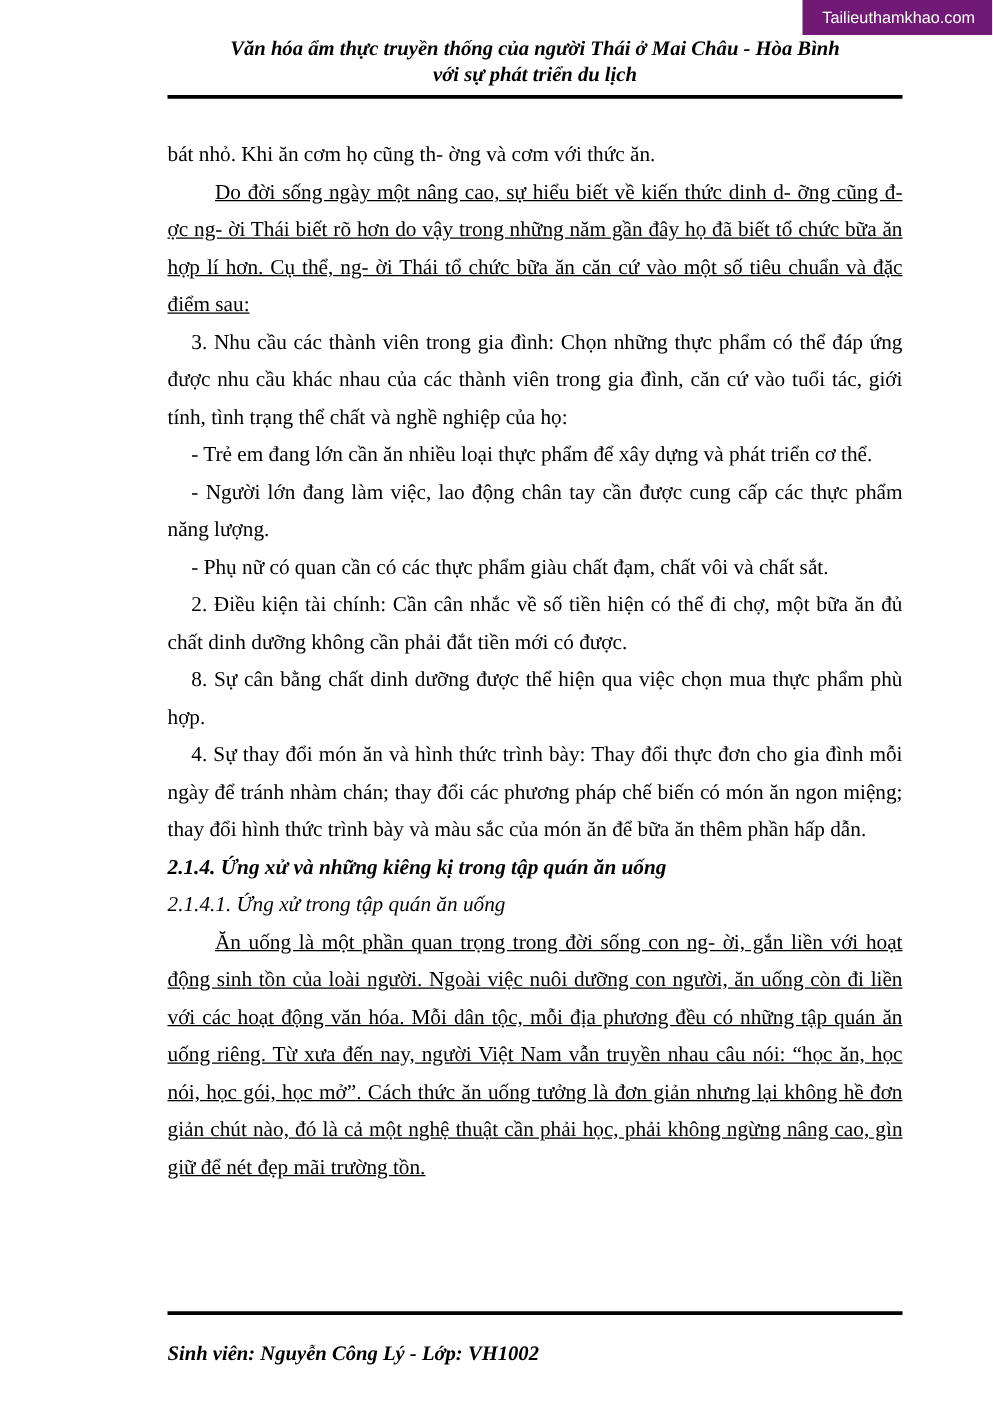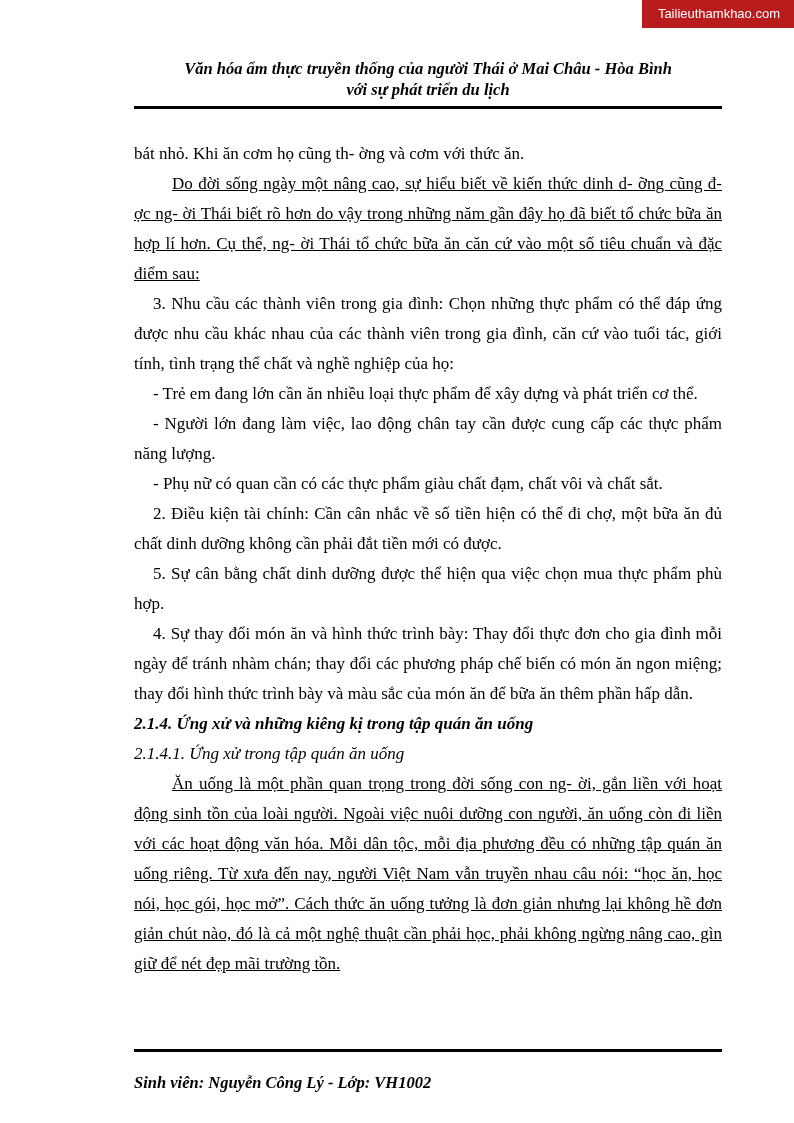--- a/index.html
+++ b/index.html
@@ -13,35 +13,35 @@
     height: 1123px;
     background: #ffffff;
     font-family: "Liberation Serif", "DejaVu Serif", serif;
     color: #000000;
     overflow: hidden;
   }
   .watermark {
     position: absolute;
     top: 0;
     right: 0;
-    background: #b91c1c;
+    background: #701a75;
     color: #ffffff;
     font-family: "Liberation Sans", "DejaVu Sans", sans-serif;
     font-size: 13px;
     line-height: 16px;
     padding: 6px 14px 6px 16px;
   }
   .content {
     position: absolute;
     left: 134px;
     width: 588px;
     top: 0;
   }
   .page-header {
-    padding-top: 58px;
+    padding-top: 28px;
     text-align: center;
     font-weight: bold;
     font-style: italic;
     font-size: 16.5px;
     line-height: 21px;
   }
   .header-rule {
     margin-top: 6px;
     height: 3px;
     background: #000000;
@@ -101,21 +101,21 @@
     <div class="header-rule"></div>
 
     <div class="body-text">
       <p>bát nhỏ. Khi ăn cơm họ cũng th- ờng và cơm với thức ăn.</p>
       <p class="indent-lg">Do đời sống ngày một nâng cao, sự hiểu biết về kiến thức dinh d- ỡng cũng đ- ợc ng- ời Thái biết rõ hơn do vậy trong những năm gần đây họ đã biết tổ chức bữa ăn hợp lí hơn. Cụ thể, ng- ời Thái tổ chức bữa ăn căn cứ vào một số tiêu chuẩn và đặc điểm sau:</p>
       <p class="indent-sm">3. Nhu cầu các thành viên trong gia đình: Chọn những thực phẩm có thể đáp ứng được nhu cầu khác nhau của các thành viên trong gia đình, căn cứ vào tuổi tác, giới tính, tình trạng thể chất và nghề nghiệp của họ:</p>
       <p class="indent-sm">- Trẻ em đang lớn cần ăn nhiều loại thực phẩm để xây dựng và phát triển cơ thể.</p>
       <p class="indent-sm">- Người lớn đang làm việc, lao động chân tay cần được cung cấp các thực phẩm năng lượng.</p>
       <p class="indent-sm">- Phụ nữ có quan cần có các thực phẩm giàu chất đạm, chất vôi và chất sắt.</p>
       <p class="indent-sm">2. Điều kiện tài chính: Cần cân nhắc về số tiền hiện có thể đi chợ, một bữa ăn đủ chất dinh dưỡng không cần phải đắt tiền mới có được.</p>
-      <p class="indent-sm">5. Sự cân bằng chất dinh dưỡng được thể hiện qua việc chọn mua thực phẩm phù hợp.</p>
+      <p class="indent-sm">8. Sự cân bằng chất dinh dưỡng được thể hiện qua việc chọn mua thực phẩm phù hợp.</p>
       <p class="indent-sm">4. Sự thay đổi món ăn và hình thức trình bày: Thay đổi thực đơn cho gia đình mỗi ngày để tránh nhàm chán; thay đổi các phương pháp chế biến có món ăn ngon miệng; thay đổi hình thức trình bày và màu sắc của món ăn để bữa ăn thêm phần hấp dẫn.</p>
       <p class="h-bold-italic">2.1.4. Ứng xử và những kiêng kị trong tập quán ăn uống</p>
       <p class="h-italic">2.1.4.1. Ứng xử trong tập quán ăn uống</p>
       <p class="indent-lg">Ăn uống là một phần quan trọng trong đời sống con ng- ời, gắn liền với hoạt động sinh tồn của loài người. Ngoài việc nuôi dưỡng con người, ăn uống còn đi liền với các hoạt động văn hóa. Mỗi dân tộc, mỗi địa phương đều có những tập quán ăn uống riêng. Từ xưa đến nay, người Việt Nam vẫn truyền nhau câu nói: “học ăn, học nói, học gói, học mở”. Cách thức ăn uống tưởng là đơn giản nhưng lại không hề đơn giản chút nào, đó là cả một nghệ thuật cần phải học, phải không ngừng nâng cao, gìn giữ để nét đẹp mãi trường tồn.</p>
     </div>
 
   </div>
 
   <div class="footer-rule"></div>
 

